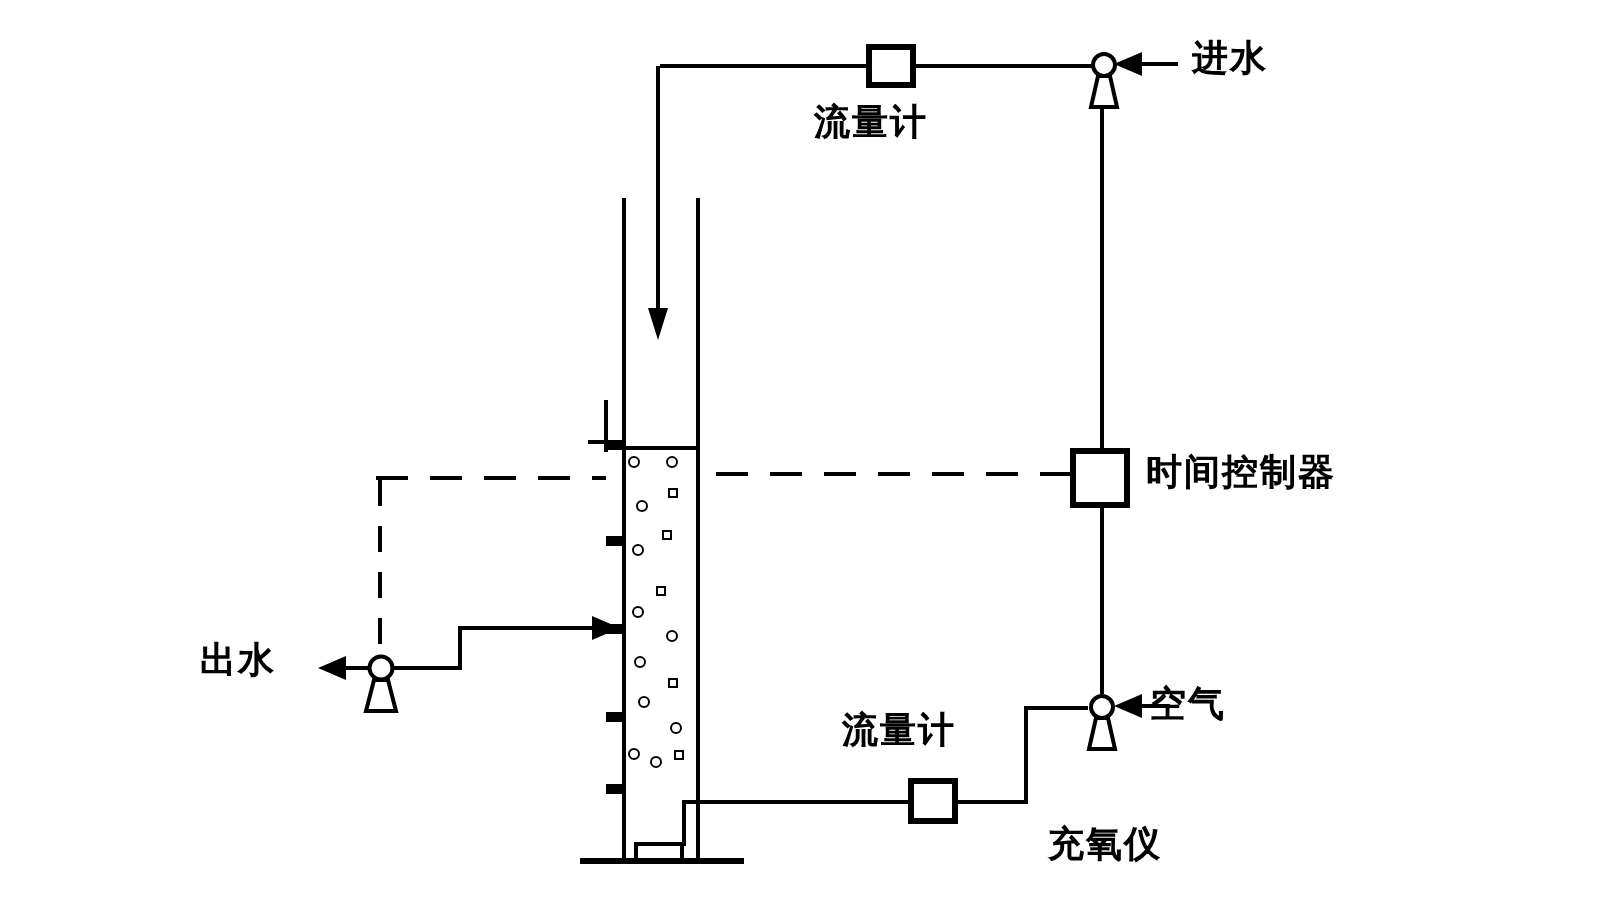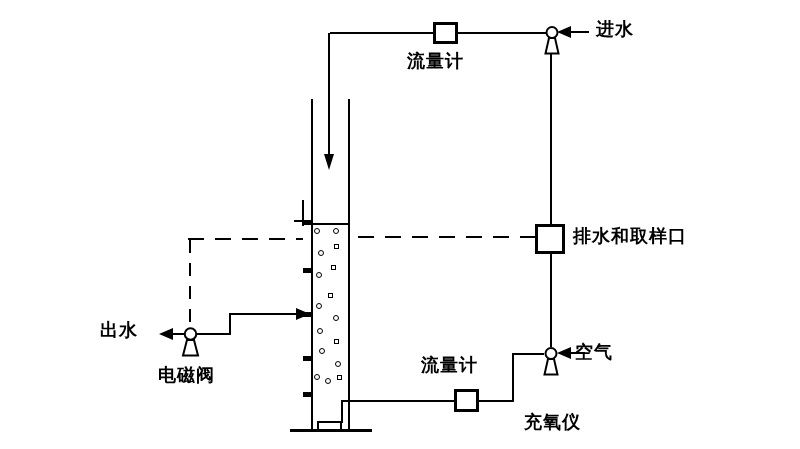--- a/index.html
+++ b/index.html
@@ -45,21 +45,21 @@
   </div>
   <div class="arrL" style="left:557px;top:26px"></div>
   <div class="ln h" style="left:570px;top:31px;width:19px"></div>
   <div class="lbl" style="left:596px;top:20px">进水</div>
 
   <div class="ln v" style="left:328px;top:33px;height:122px"></div>
   <div class="arrD" style="left:324px;top:154px"></div>
 
   <div class="ln v" style="left:550px;top:53px;height:171px"></div>
   <div class="box" style="left:535px;top:224px;width:30px;height:30px"></div>
-  <div class="lbl" style="left:573px;top:227px">排水和取样口</div>
+  <div class="lbl" style="left:573px;top:227px">时间控制器</div>
   <div class="ln v" style="left:550px;top:254px;height:93px"></div>
   <div class="dash-h" style="left:358px;top:236px;width:177px"></div>
   <div class="dash-h" style="left:188px;top:238px;width:115px"></div>
   <div class="dash-v" style="left:189px;top:240px;height:88px"></div>
 
   <div class="ln v" style="left:311px;top:99px;height:332px"></div>
   <div class="ln v" style="left:348px;top:99px;height:332px"></div>
   <div class="ln h" style="left:290px;top:429px;width:82px;height:3px"></div>
   <div class="ln h" style="left:313px;top:223px;width:35px"></div>
 
@@ -97,21 +97,20 @@
   <div class="ln h" style="left:196px;top:333px;width:35px"></div>
   <div class="valve" style="left:179px;top:327px">
     <svg width="23" height="31" viewBox="0 0 23 31">
       <circle cx="11.5" cy="7" r="5.75" fill="#fff" stroke="#000" stroke-width="2"></circle>
       <path d="M8 13 L15 13 L19 28.5 L4 28.5 Z" fill="#fff" stroke="#000" stroke-width="2"></path>
     </svg>
   </div>
   <div class="ln h" style="left:172px;top:333px;width:12px"></div>
   <div class="arrL" style="left:159px;top:328px"></div>
   <div class="lbl" style="left:100px;top:321px">出水</div>
-  <div class="lbl" style="left:158px;top:366px">电磁阀</div>
 
   <div class="valve" style="left:540px;top:347px">
     <svg width="22" height="30" viewBox="0 0 22 30">
       <circle cx="11" cy="6.5" r="5.5" fill="#fff" stroke="#000" stroke-width="2"></circle>
       <path d="M8 12 L14 12 L17.5 27.5 L4.5 27.5 Z" fill="#fff" stroke="#000" stroke-width="2"></path>
     </svg>
   </div>
   <div class="arrL" style="left:557px;top:347px"></div>
   <div class="ln h" style="left:570px;top:352px;width:15px"></div>
   <div class="lbl" style="left:575px;top:343px">空气</div>

